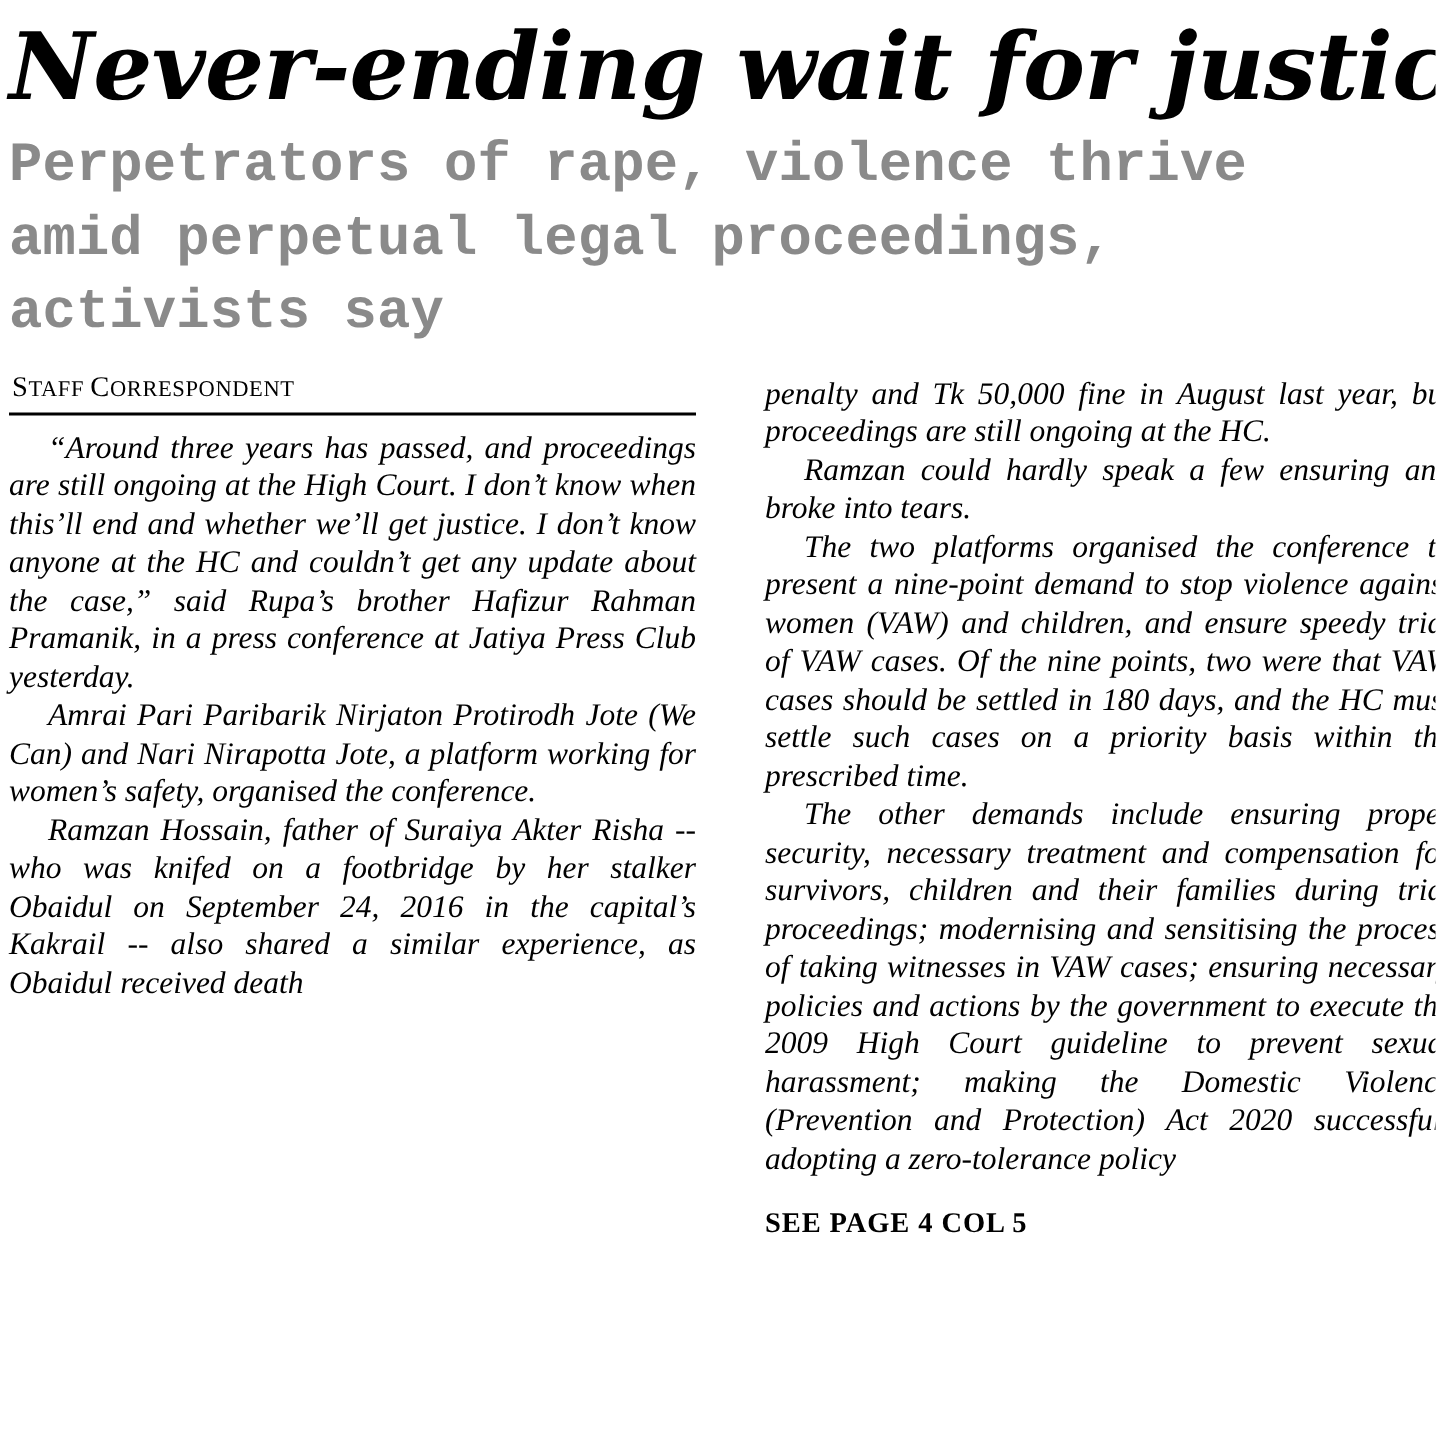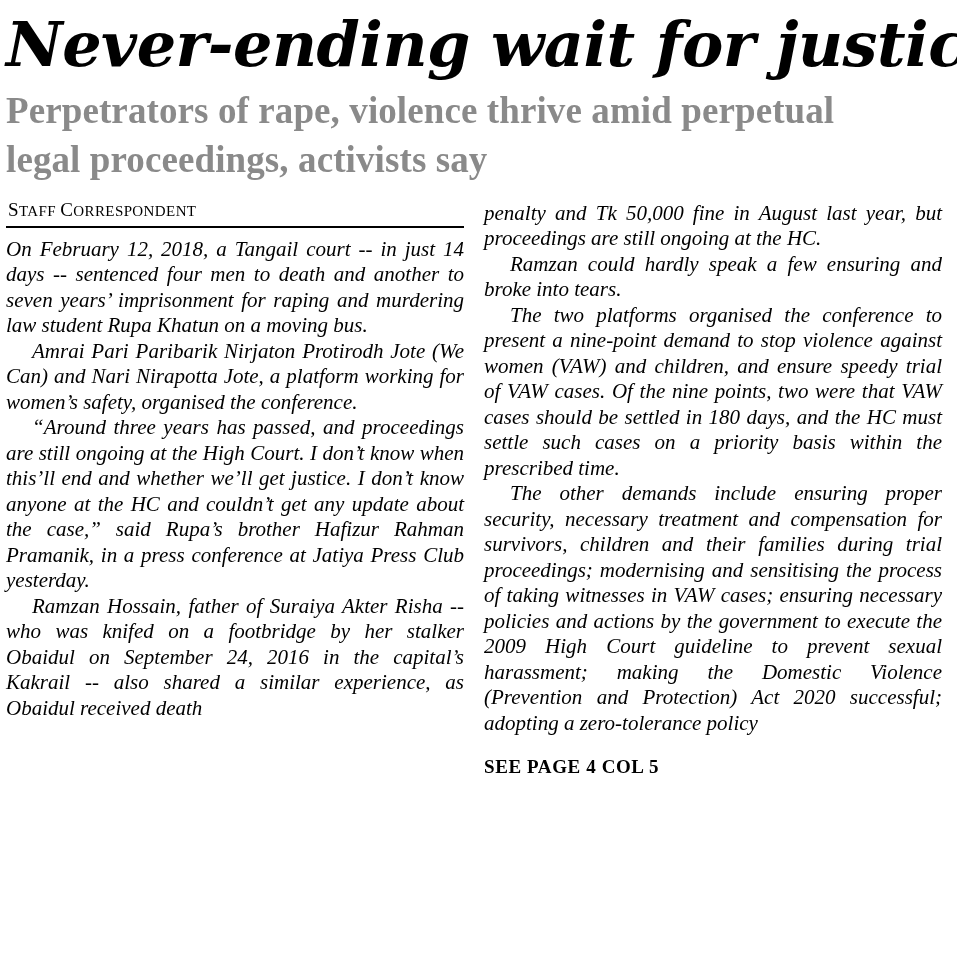--- a/index.html
+++ b/index.html
@@ -25,31 +25,31 @@
     font-family: "DejaVu Serif", serif;
     font-style: italic;
     font-weight: bold;
     font-size: 62px;
     line-height: 1.05;
     letter-spacing: -0.5px;
     margin: 4px 0 10px 0;
     white-space: nowrap;
   }
   .subhead {
-    font-family: Liberation Serif, serif;
+    font-family: Liberation Mono, monospace;
     font-size: 37px;
     line-height: 1.32;
     color: #8a8a8a;
     margin: 0 0 14px 0;
     letter-spacing: 0.1px;
     max-width: 870px;
   }
   .columns {
     display: flex;
-    gap: 20px;
+    gap: 46px;
     align-items: flex-start;
   }
   .col {
     width: 458px;
     flex: 0 0 458px;
   }
   .byline {
     font-family: "Liberation Serif", serif;
     font-size: 19px;
     letter-spacing: 0.4px;
@@ -98,23 +98,22 @@
   <h2 class="subhead">Perpetrators of rape, violence thrive amid perpetual legal proceedings, activists say</h2>
 
   <div class="columns">
 
     <div class="col col-left">
       <div class="byline">
         <span>S</span><span class="small-caps">TAFF </span><span>C</span><span class="small-caps">ORRESPONDENT</span>
       </div>
       <hr class="rule">
 
-      <p class="body">On February 12, 2018, a Tangail court -- in just 14 days -- sentenced four men to death and another to seven years’ imprisonment for raping and murdering law student Rupa Khatun on a moving bus.</p>
+      <p class="body indent">“Around three years has passed, and proceedings are still ongoing at the High Court. I don’t know when this’ll end and whether we’ll get justice. I don’t know anyone at the HC and couldn’t get any update about the case,” said Rupa’s brother Hafizur Rahman Pramanik, in a press conference at Jatiya Press Club yesterday.</p>
       <p class="body indent">Amrai Pari Paribarik Nirjaton Protirodh Jote (We Can) and Nari Nirapotta Jote, a platform working for women’s safety, organised the conference.</p>
-      <p class="body indent">“Around three years has passed, and proceedings are still ongoing at the High Court. I don’t know when this’ll end and whether we’ll get justice. I don’t know anyone at the HC and couldn’t get any update about the case,” said Rupa’s brother Hafizur Rahman Pramanik, in a press conference at Jatiya Press Club yesterday.</p>
       <p class="body indent">Ramzan Hossain, father of Suraiya Akter Risha -- who was knifed on a footbridge by her stalker Obaidul on September 24, 2016 in the capital’s Kakrail -- also shared a similar experience, as Obaidul received death</p>
     </div>
 
     <div class="col col-right">
       <p class="body">penalty and Tk 50,000 fine in August last year, but proceedings are still ongoing at the HC.</p>
       <p class="body indent">Ramzan could hardly speak a few ensuring and broke into tears.</p>
       <p class="body indent">The two platforms organised the conference to present a nine-point demand to stop violence against women (VAW) and children, and ensure speedy trial of VAW cases. Of the nine points, two were that VAW cases should be settled in 180 days, and the HC must settle such cases on a priority basis within the prescribed time.</p>
       <p class="body indent">The other demands include ensuring proper security, necessary treatment and compensation for survivors, children and their families during trial proceedings; modernising and sensitising the process of taking witnesses in VAW cases; ensuring necessary policies and actions by the government to execute the 2009 High Court guideline to prevent sexual harassment; making the Domestic Violence (Prevention and Protection) Act 2020 successful; adopting a zero-tolerance policy</p>
       <div class="seepage">SEE PAGE 4 COL 5</div>
     </div>

